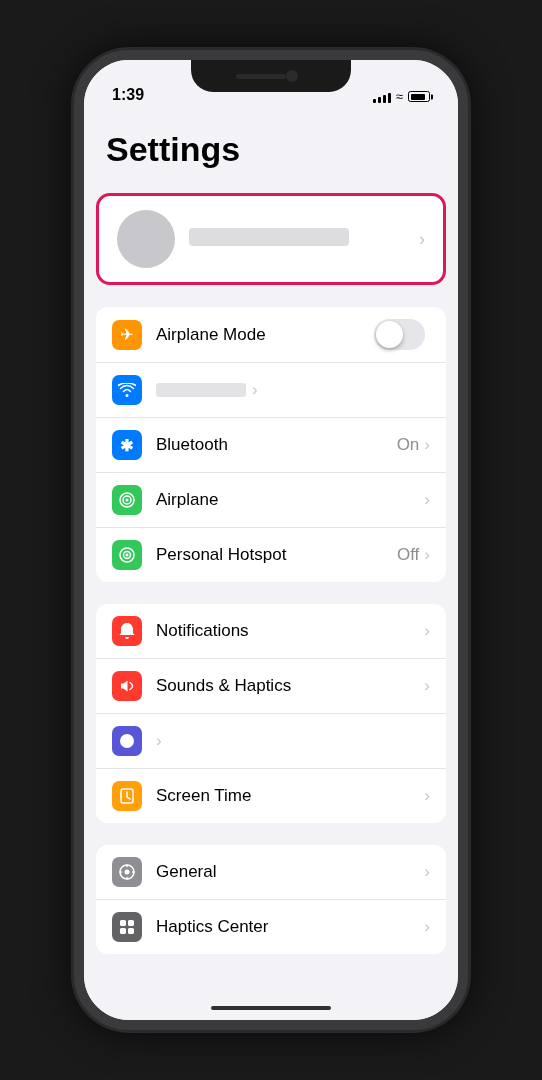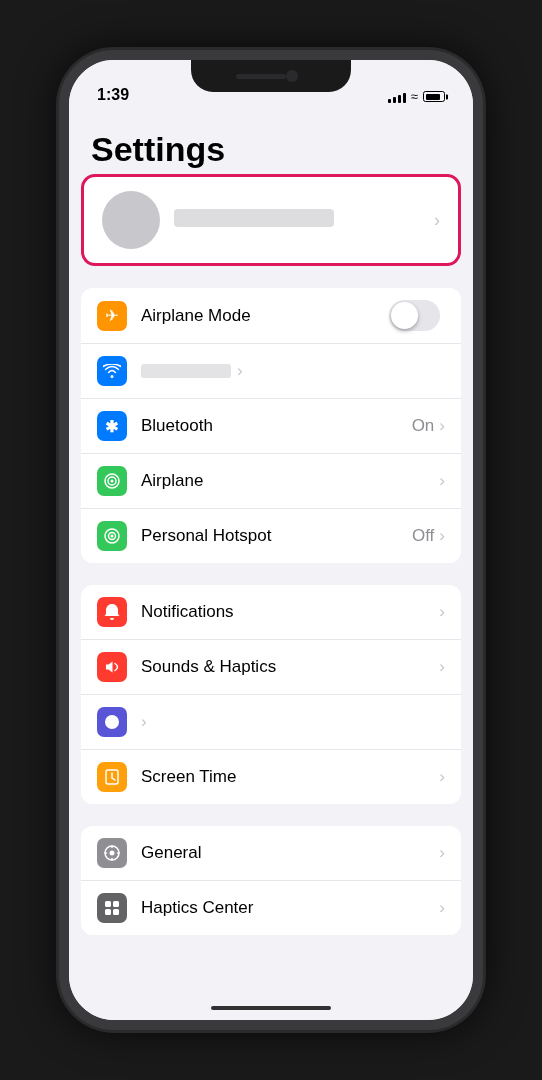--- a/index.html
+++ b/index.html
@@ -9,21 +9,21 @@
       display: flex;
       justify-content: center;
       align-items: center;
       width: 542px;
       height: 1080px;
       font-family: -apple-system, 'SF Pro Display', 'Helvetica Neue', Arial, sans-serif;
       overflow: hidden;
     }
 
     .phone {
-      width: 424px;
+      width: 394px;
       height: 980px;
       background: #f2f2f7;
       border-radius: 55px;
       border: 10px solid #3a3a3c;
       position: relative;
       overflow: hidden;
       box-shadow: 0 0 0 3px #2a2a2c, 0 0 40px rgba(0,0,0,0.8);
     }
 
     
@@ -194,21 +194,21 @@
 
     .content {
       padding-top: 55px;
     }
 
     
     .settings-title {
       font-size: 34px;
       font-weight: 700;
       color: #000;
-      padding: 15px 22px 5px;
+      padding: 15px 22px 24px;
     }
 
     
     .apple-id-row {
       background: #fff;
       margin: 0 0 20px;
       padding: 14px 18px;
       display: flex;
       align-items: center;
       border: 3px solid #e0165a;

